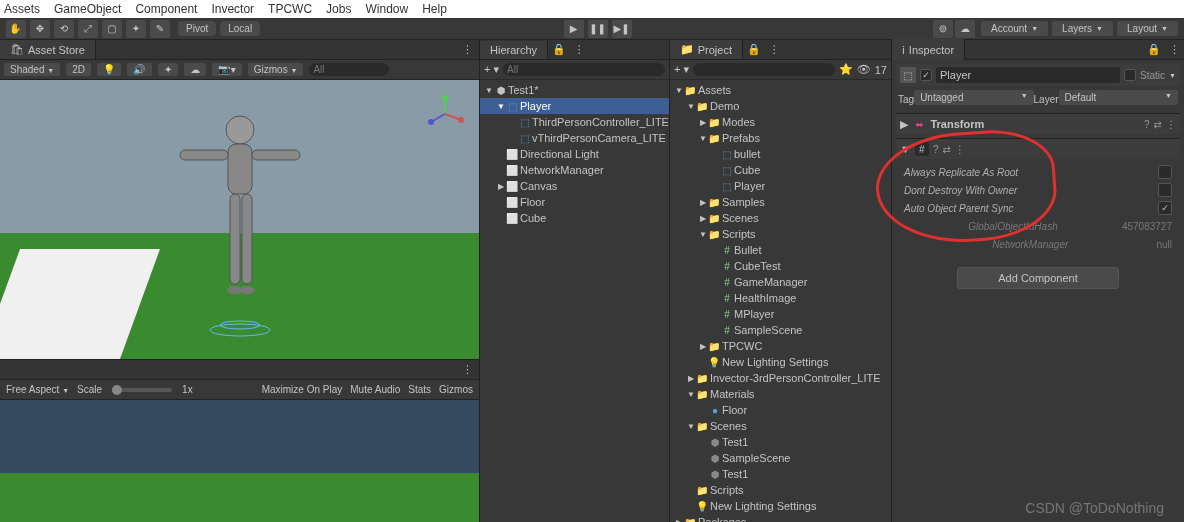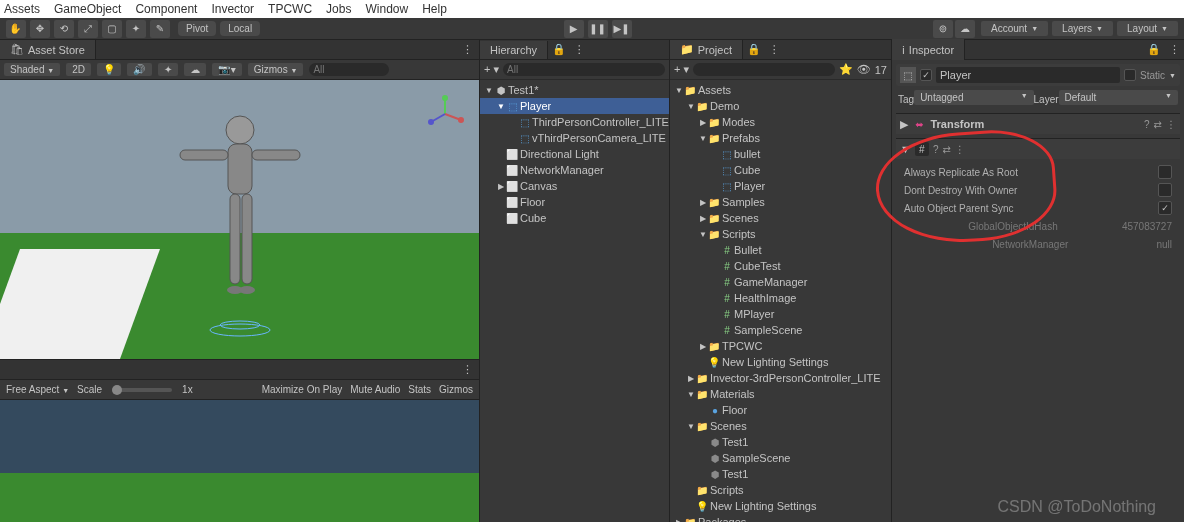--- a/index.html
+++ b/index.html
@@ -52,26 +52,26 @@
 .insp-header .static { font-size: 10px; color: #999; }
 .insp-tagrow { display: flex; padding: 4px 2px; font-size: 10px; align-items: flex-end; }
 .insp-tagrow .dd2 { background: #4a4a4a; padding: 2px 6px; border-radius: 2px; flex: 1; display: flex; justify-content: space-between; }
 .component { margin-top: 4px; }
 .comp-hdr { background: #3c3c3c; display: flex; align-items: center; padding: 3px 4px; gap: 4px; border-top: 1px solid #222; }
 .comp-hdr .ic2 { width: 14px; height: 14px; display: inline-flex; align-items: center; justify-content: center; font-size: 10px; }
 .comp-hdr .title { flex: 1; font-weight: bold; font-size: 11px; }
 .comp-hdr .ctrls { display: flex; gap: 4px; font-size: 10px; color: #999; }
 .comp-body { padding: 4px 8px; font-size: 10px; }
 .prop-row { display: flex; align-items: center; height: 18px; }
-.prop-row .label { flex: 1; color: #b0b0b0; }
+.prop-row .label { flex: 1; color: #b0b0b0; font-style: italic; }
 .prop-row .check { width: 14px; height: 14px; background: #2a2a2a; border: 1px solid #555; border-radius: 2px; display: inline-flex; align-items: center; justify-content: center; font-size: 9px; }
 .prop-row.ro .label, .prop-row.ro .val { color: #777; text-align: center; }
 .add-comp { margin: 10px auto; display: block; background: #4a4a4a; border: 1px solid #555; color: #c4c4c4; padding: 4px 40px; border-radius: 3px; font-size: 11px; }
 .highlight-oval { position: absolute; right: 128px; top: 92px; width: 180px; height: 110px; border: 3px solid #e03030; border-radius: 50% 40% 45% 55%; pointer-events: none; transform: rotate(-4deg); }
-.watermark { position: absolute; right: 28px; bottom: 6px; color: rgba(255,255,255,0.3); font-size: 16px; }
+.watermark { position: absolute; right: 20px; bottom: 6px; color: rgba(255,255,255,0.3); font-size: 14px; }
 .checkbox-sm { width: 12px; height: 12px; background: #2a2a2a; border: 1px solid #555; border-radius: 2px; display: inline-block; }
 input.search { background: #2a2a2a; border: none; color: #c4c4c4; font-size: 10px; padding: 1px 4px; border-radius: 8px; width: 80px; }
 .tri { font-size: 7px; }
 </style>
 </head>
 <body>
 
 <div class="menubar">
   <span>Assets</span>
   <span>GameObject</span>
@@ -487,19 +487,20 @@
             <span class="label">GlobalObjectIdHash</span>
             <span class="val">457083727</span>
           </div>
           <div class="prop-row ro">
             <span class="label">NetworkManager</span>
             <span class="val">null</span>
           </div>
         </div>
       </div>
 
+      <button class="add-comp">Add Component</button>
     </div>
     <div class="highlight-oval"></div>
   </div>
 
 </div>
 
 <div class="watermark">CSDN @ToDoNothing</div>
 
 </body></html>

